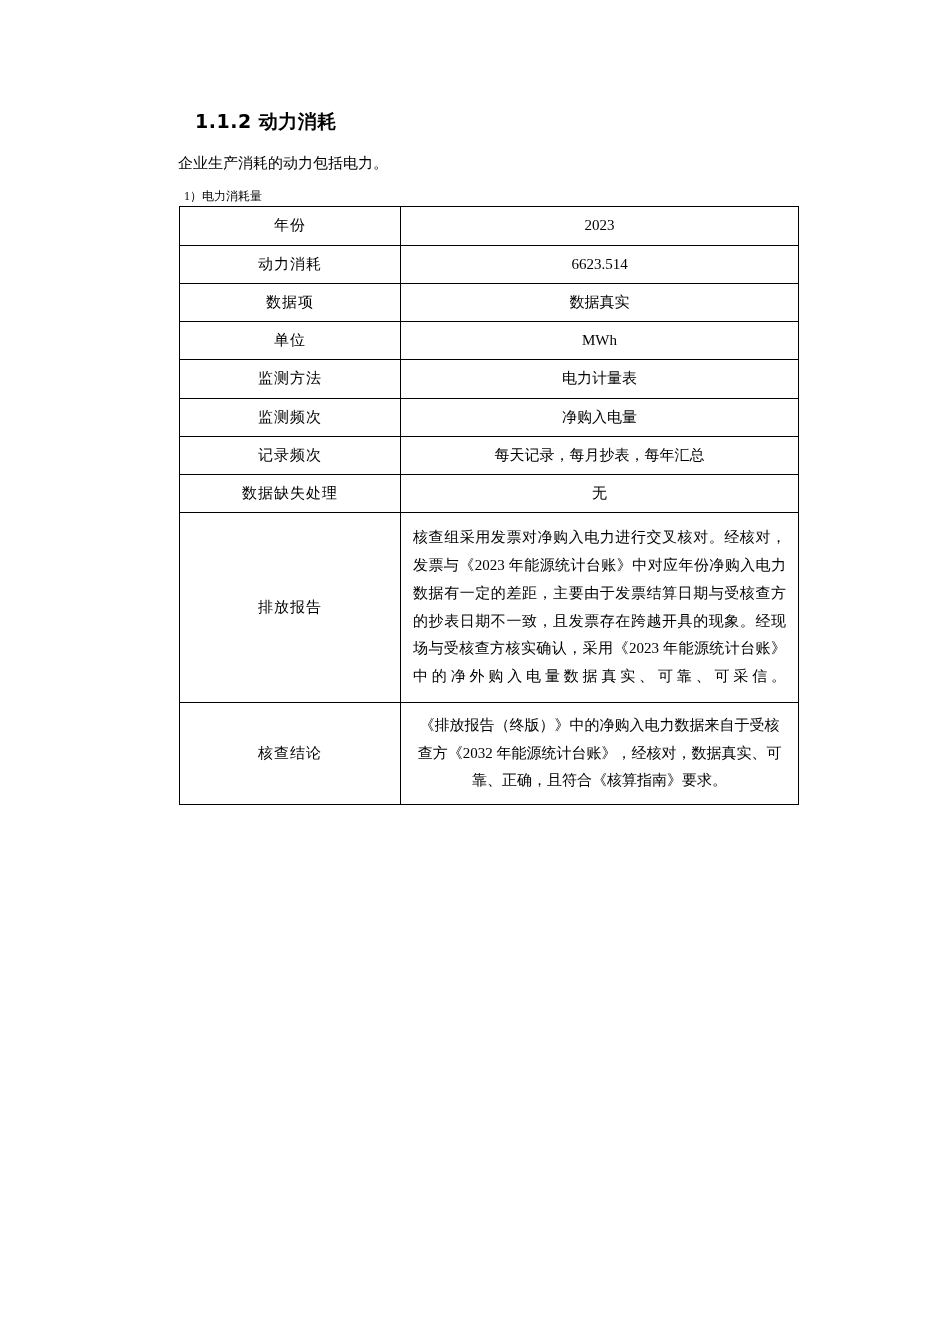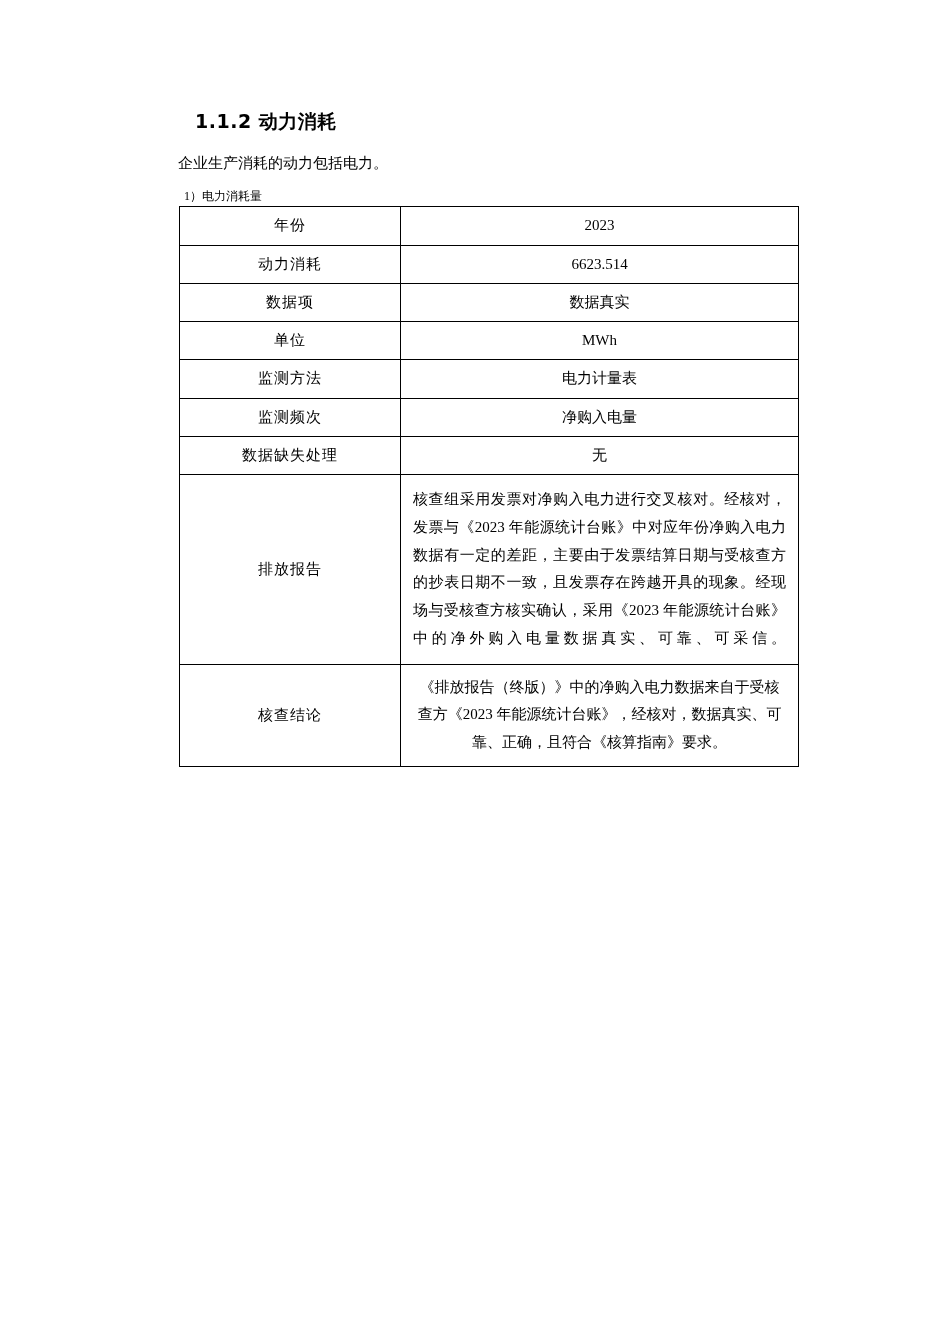--- a/index.html
+++ b/index.html
@@ -103,27 +103,31 @@
       </tr>
       <tr>
         <td class="label-cell">监测方法</td>
         <td class="value-cell">电力计量表</td>
       </tr>
       <tr>
         <td class="label-cell">监测频次</td>
         <td class="value-cell">净购入电量</td>
       </tr>
       <tr>
+        <td class="label-cell">记录频次</td>
+        <td class="value-cell">每天记录，每月抄表，每年汇总</td>
+      </tr>
+      <tr>
         <td class="label-cell">数据缺失处理</td>
         <td class="value-cell">无</td>
       </tr>
       <tr>
         <td class="label-cell">排放报告</td>
         <td class="value-cell justify">核查组采用发票对净购入电力进行交叉核对。经核对，发票与《2023 年能源统计台账》中对应年份净购入电力数据有一定的差距，主要由于发票结算日期与受核查方的抄表日期不一致，且发票存在跨越开具的现象。经现场与受核查方核实确认，采用《2023 年能源统计台账》中的净外购入电量数据真实、可靠、可采信。</td>
       </tr>
       <tr>
         <td class="label-cell">核查结论</td>
-        <td class="value-cell center-block">《排放报告（终版）》中的净购入电力数据来自于受核查方《2023 年能源统计台账》，经核对，数据真实、可靠、正确，且符合《核算指南》要求。</td>
+        <td class="value-cell center-block">《排放报告（终版）》中的净购入电力数据来自于受核查方《2032 年能源统计台账》，经核对，数据真实、可靠、正确，且符合《核算指南》要求。</td>
       </tr>
     </tbody>
   </table>
 
 </div>
 
 </body></html>

